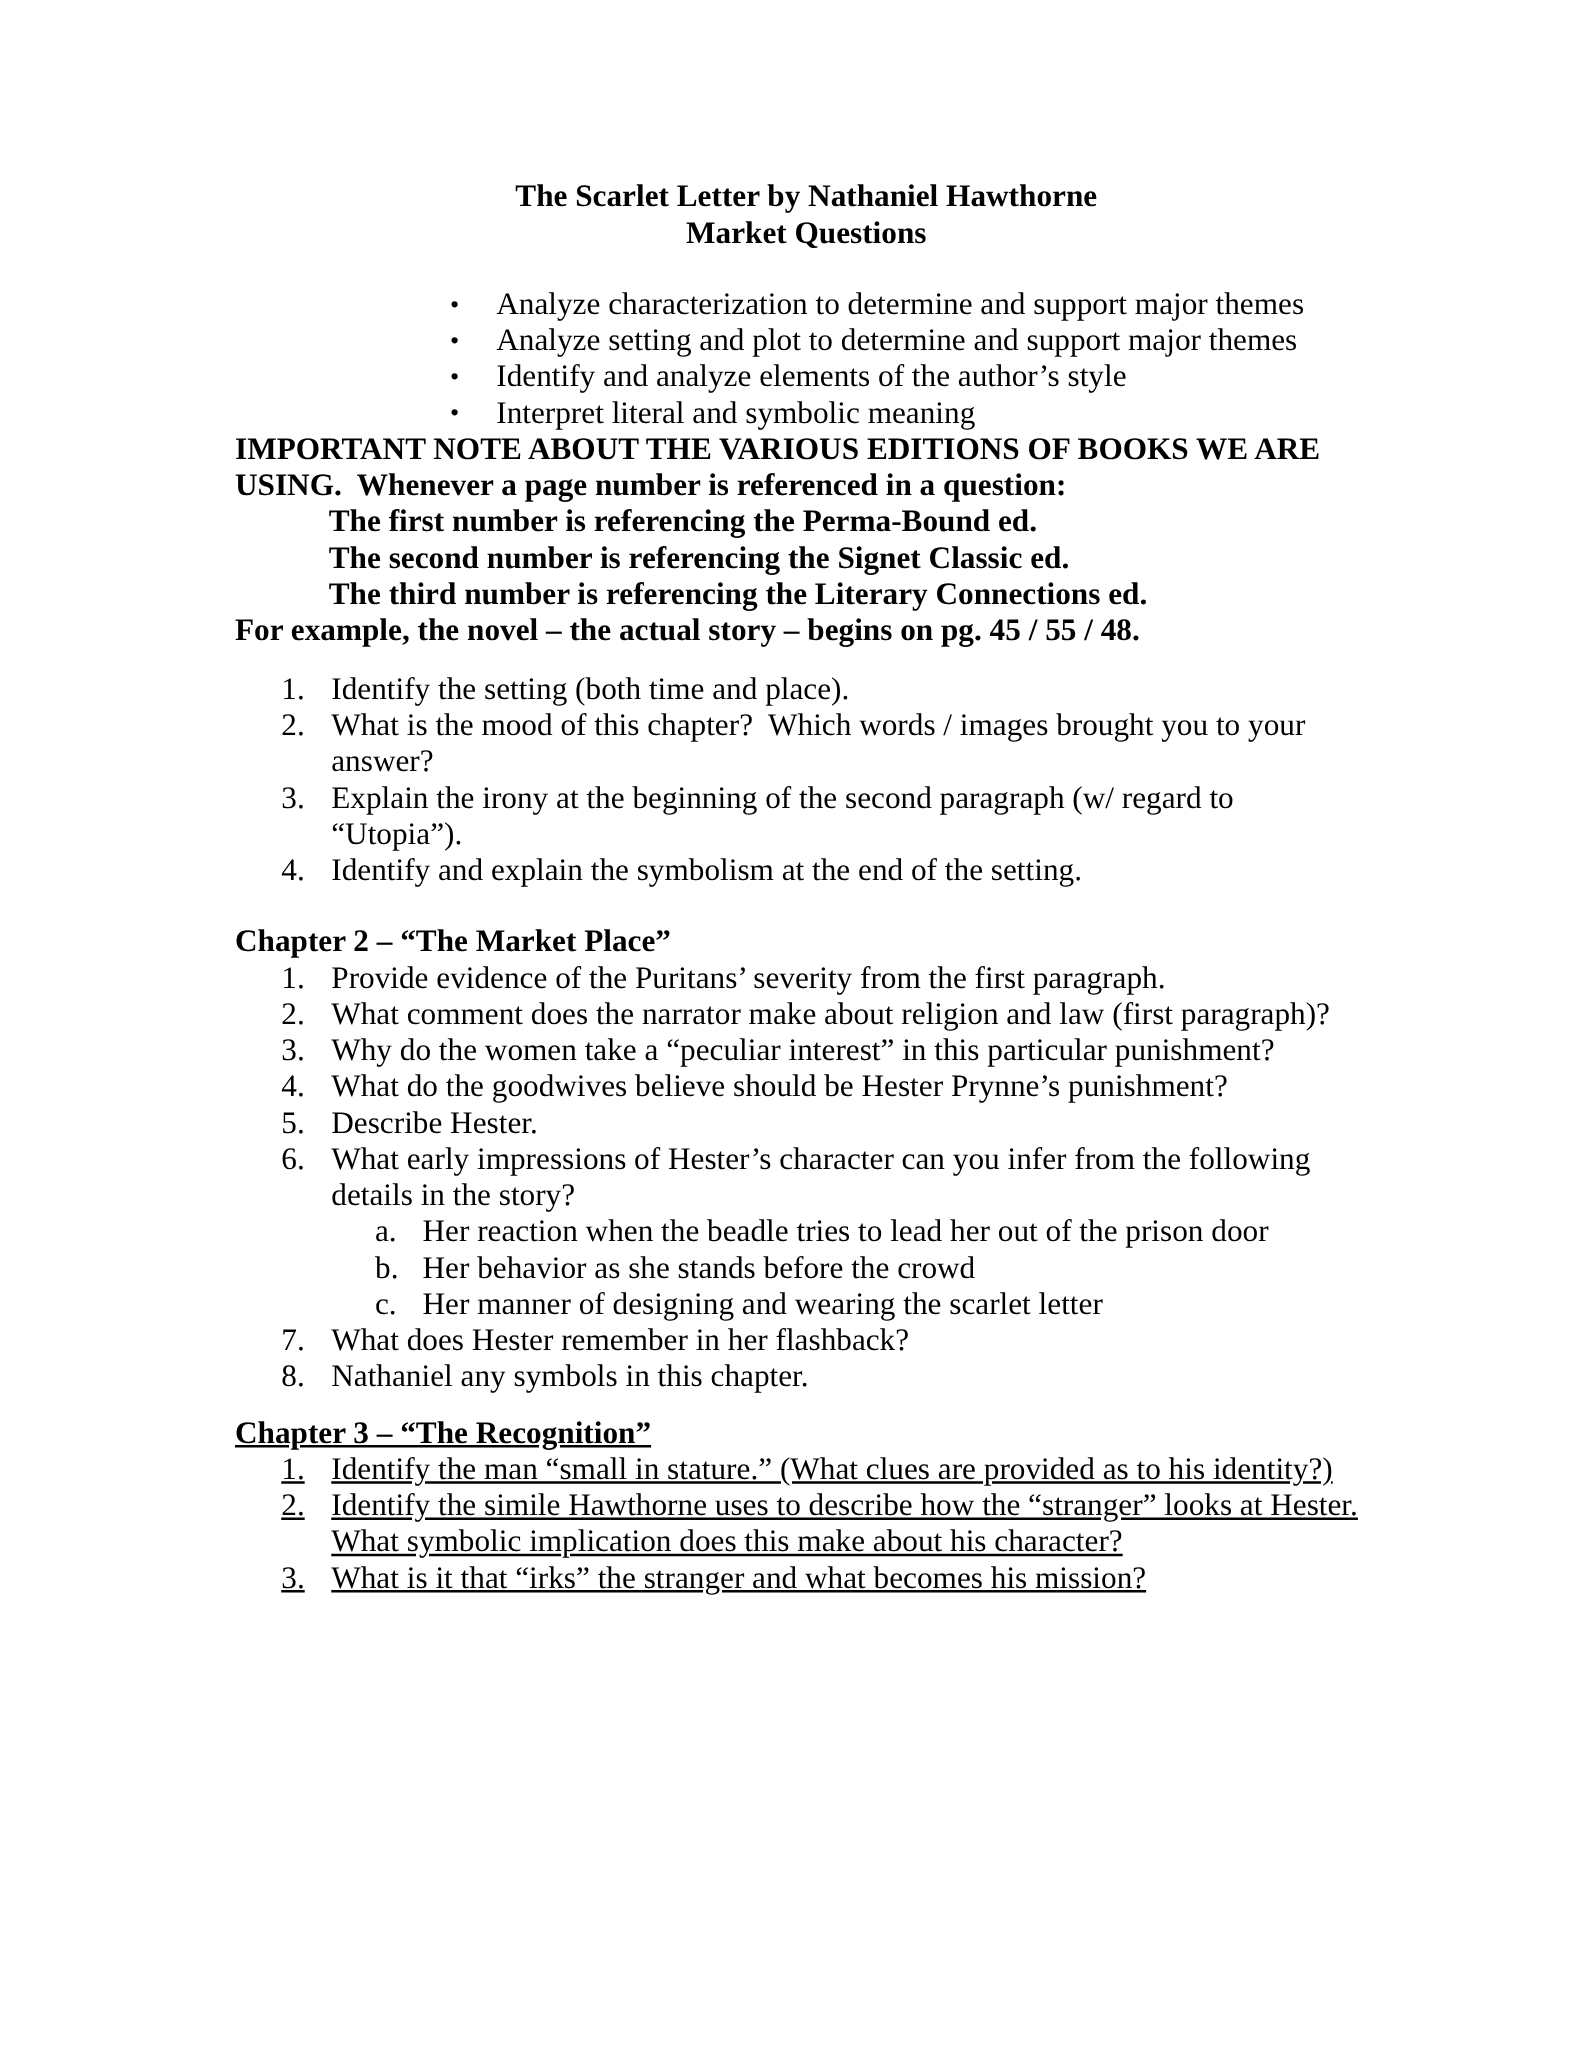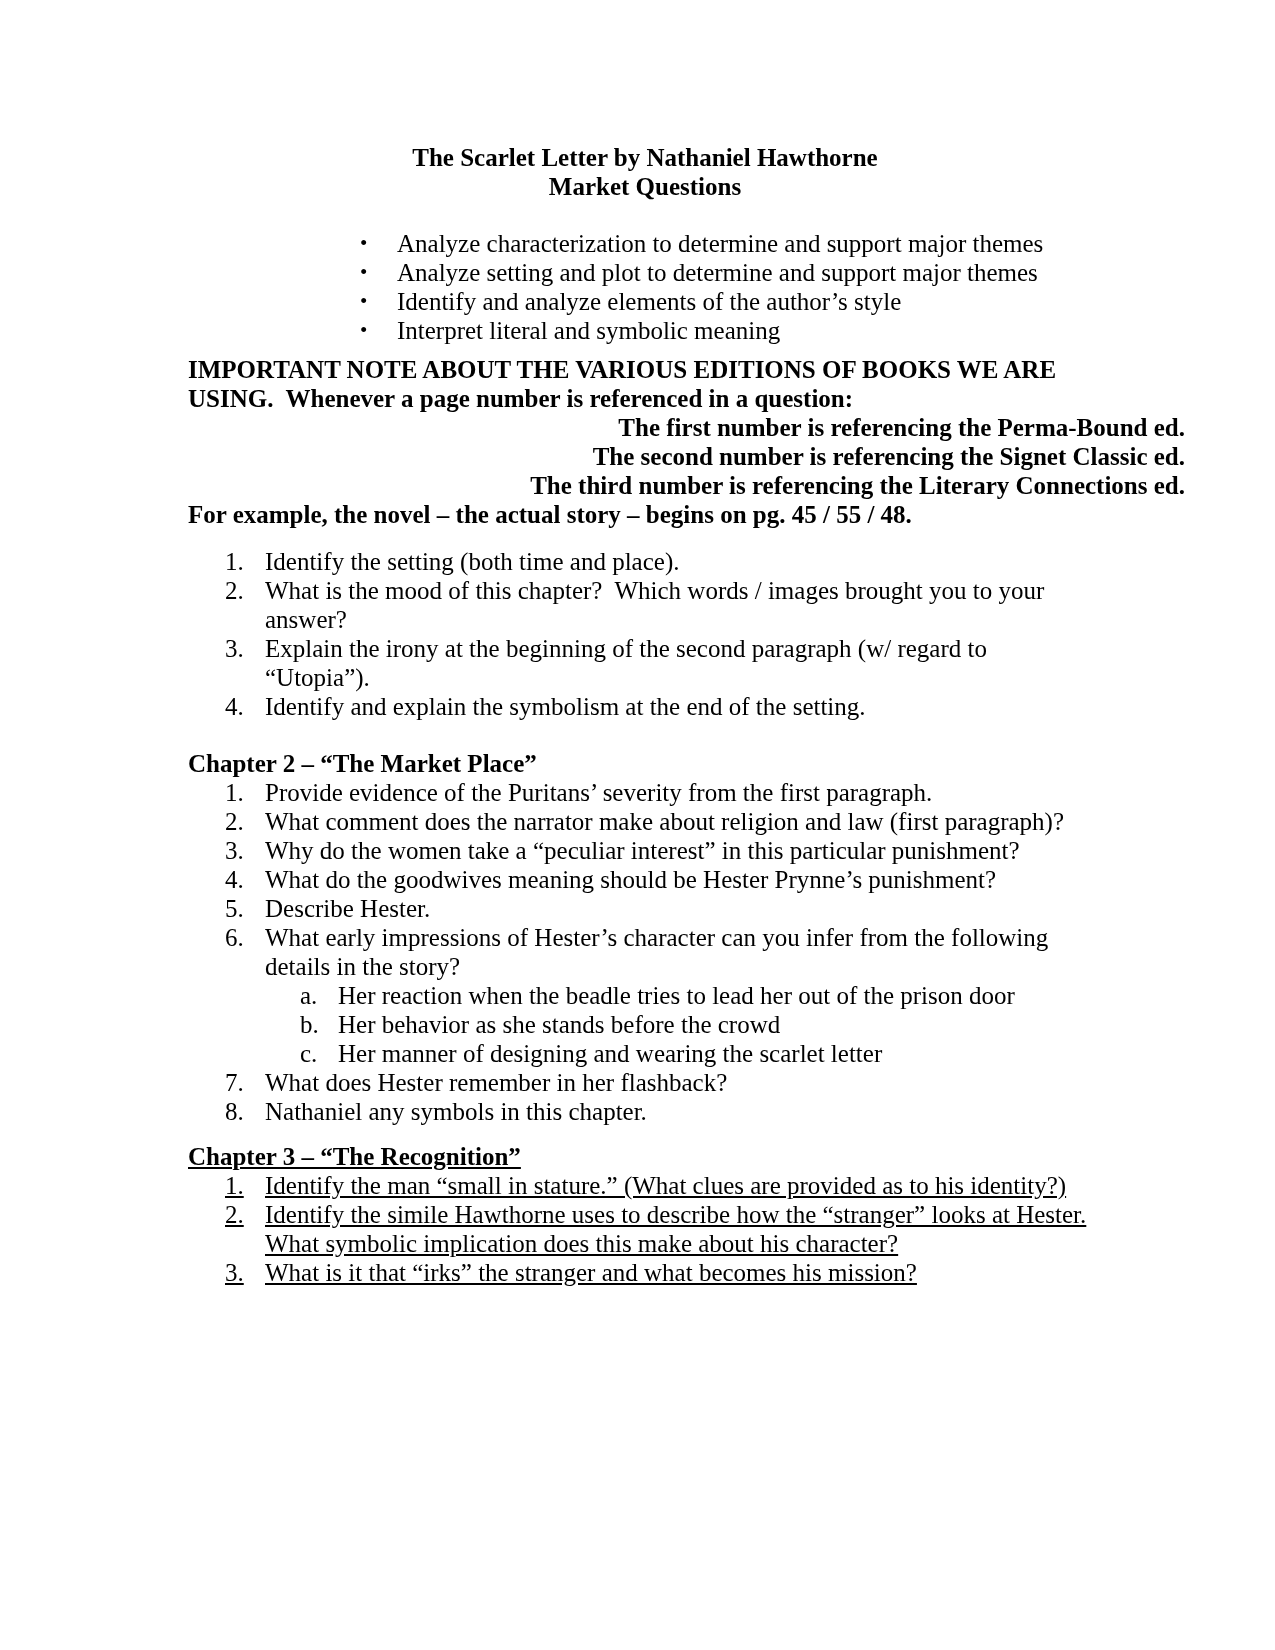--- a/index.html
+++ b/index.html
@@ -45,29 +45,28 @@
   }
   ul.objectives li {
     display: flex;
   }
   .bullet {
     width: 37px;
     flex: 0 0 37px;
     font-size: 21px;
   }
   .note {
-    margin-top: 10px;
+    margin-top: 0;
     font-weight: bold;
   }
   .note-intro, .note-example {
     white-space: pre-wrap;
   }
   .note-edition {
     padding-left: 75px;
-    text-align: right;
   }
   .chapter-1 { margin-top: 18px; }
   .chapter-2 { margin-top: 28px; }
   .chapter-3 { margin-top: 16px; text-decoration: underline; }
   .chapter-heading {
     font-weight: bold;
   }
   ol.questions {
     list-style: none;
     margin: 0;
@@ -191,21 +190,21 @@
       </li>
       <li>
         <div class="q-row">
           <span class="q-num">3.</span>
           <span class="q-text">Why do the women take a “peculiar interest” in this particular punishment?</span>
         </div>
       </li>
       <li>
         <div class="q-row">
           <span class="q-num">4.</span>
-          <span class="q-text">What do the goodwives meaning should be Hester Prynne’s punishment?</span>
+          <span class="q-text">What do the goodwives believe should be Hester Prynne’s punishment?</span>
         </div>
       </li>
       <li>
         <div class="q-row">
           <span class="q-num">5.</span>
           <span class="q-text">Describe Hester.</span>
         </div>
       </li>
       <li>
         <div class="q-row">

